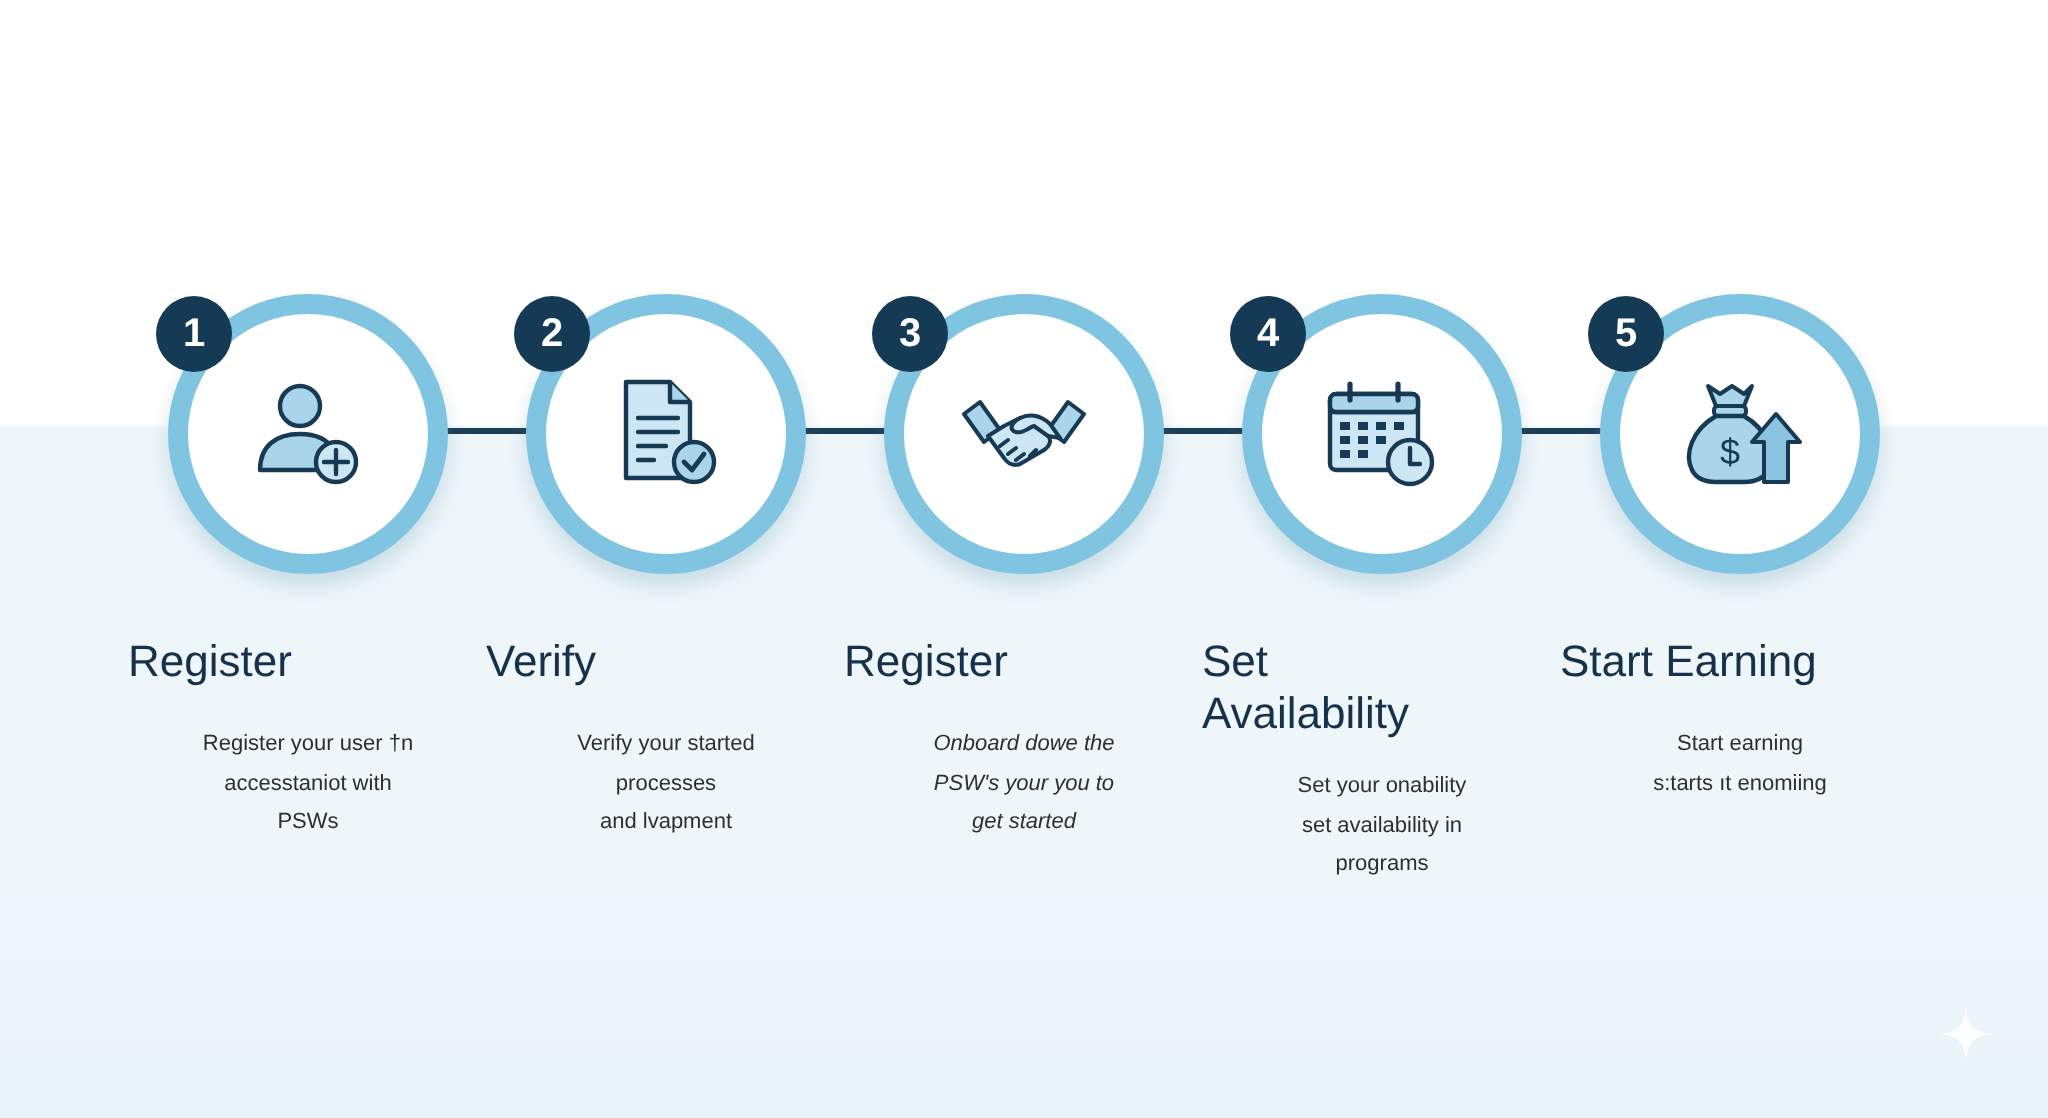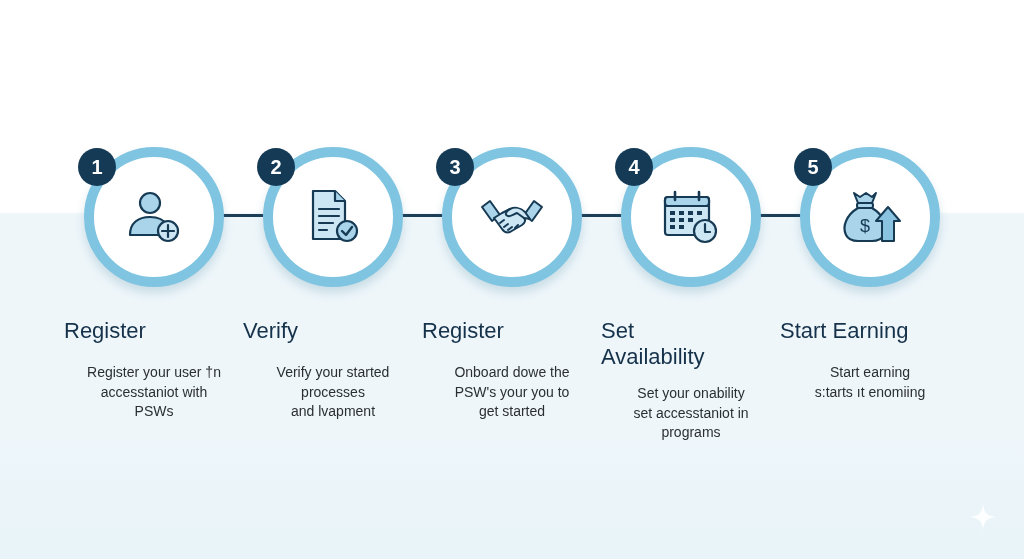--- a/index.html
+++ b/index.html
@@ -67,21 +67,21 @@
     font-size: 22px;
     line-height: 26px;
     font-weight: 500;
   }
   .desc {
     position: absolute;
     left: 0;
     width: 180px;
     text-align: center;
     color: #2b2f33;
-    font-size: 14px;
+    font-size: 11px;
     line-height: 19.5px;
   }
   .sparkle {
     position: absolute;
     left: 968px;
     top: 502px;
     width: 30px;
     height: 30px;
   }
 </style>
@@ -137,21 +137,21 @@
       <svg class="icon" viewBox="0 0 64 64">
         <path d="M2 22 L10 16 L20 30 L12 36 Z" fill="#a9d4ea" stroke="#163a54" stroke-width="2" stroke-linejoin="round"></path>
         <path d="M62 22 L54 16 L44 30 L52 36 Z" fill="#a9d4ea" stroke="#163a54" stroke-width="2" stroke-linejoin="round"></path>
         <path d="M14 33 L22 44 C24 47 27 48 30 47 L42 40 C45 38 46 35 44 33 L50 34 L45 27 C40 22 34 22 30 24 L22 28 Z" fill="#cde6f3" stroke="#163a54" stroke-width="2" stroke-linejoin="round"></path>
         <path d="M30 24 C26 26 24 30 28 31 C31 32 34 29 37 28 L44 33" fill="none" stroke="#163a54" stroke-width="2" stroke-linecap="round" stroke-linejoin="round"></path>
         <path d="M20 38 L24 35 M24 42 L28 39 M28 45 L32 42 M35 43 L38 40" stroke="#163a54" stroke-width="2" stroke-linecap="round"></path>
       </svg>
     </div>
     <div class="badge">3</div>
     <div class="title">Register</div>
-    <div class="desc" style="top:363px;">
+    <div class="desc" style="top:363px;font-style:italic;">
       <div>Onboard dowe the</div>
       <div>PSW's your you to</div>
       <div>get started</div>
     </div>
   </div>
 
   <div class="step" style="left:601px;">
     <div class="ring">
       <svg class="icon" viewBox="0 0 64 64">
         <rect x="6" y="12" width="44" height="38" rx="3" fill="#cde6f3" stroke="#163a54" stroke-width="2.2"></rect>
@@ -173,21 +173,21 @@
         <path d="M46 39 V47 H51" fill="none" stroke="#163a54" stroke-width="2.2" stroke-linecap="round" stroke-linejoin="round"></path>
       </svg>
     </div>
     <div class="badge">4</div>
     <div class="title">
       <div>Set</div>
       <div>Availability</div>
     </div>
     <div class="desc" style="top:384px;">
       <div>Set your onability</div>
-      <div>set accesstaniot in</div>
+      <div>set availability in</div>
       <div>programs</div>
     </div>
   </div>
 
   <div class="step" style="left:780px;">
     <div class="ring">
       <svg class="icon" viewBox="0 0 64 64">
         <path d="M16 8 L22 12 L28 8 L34 12 L38 8 L34 18 H20 Z" fill="#a9d4ea" stroke="#163a54" stroke-width="2" stroke-linejoin="round"></path>
         <rect x="19" y="18" width="16" height="5" rx="2" fill="#a9d4ea" stroke="#163a54" stroke-width="2"></rect>
         <path d="M20 23 C8 30 4 42 8 50 C10 54 14 56 20 56 H34 C40 56 44 54 46 50 C50 42 46 30 34 23 Z" fill="#a9d4ea" stroke="#163a54" stroke-width="2.2" stroke-linejoin="round"></path>

